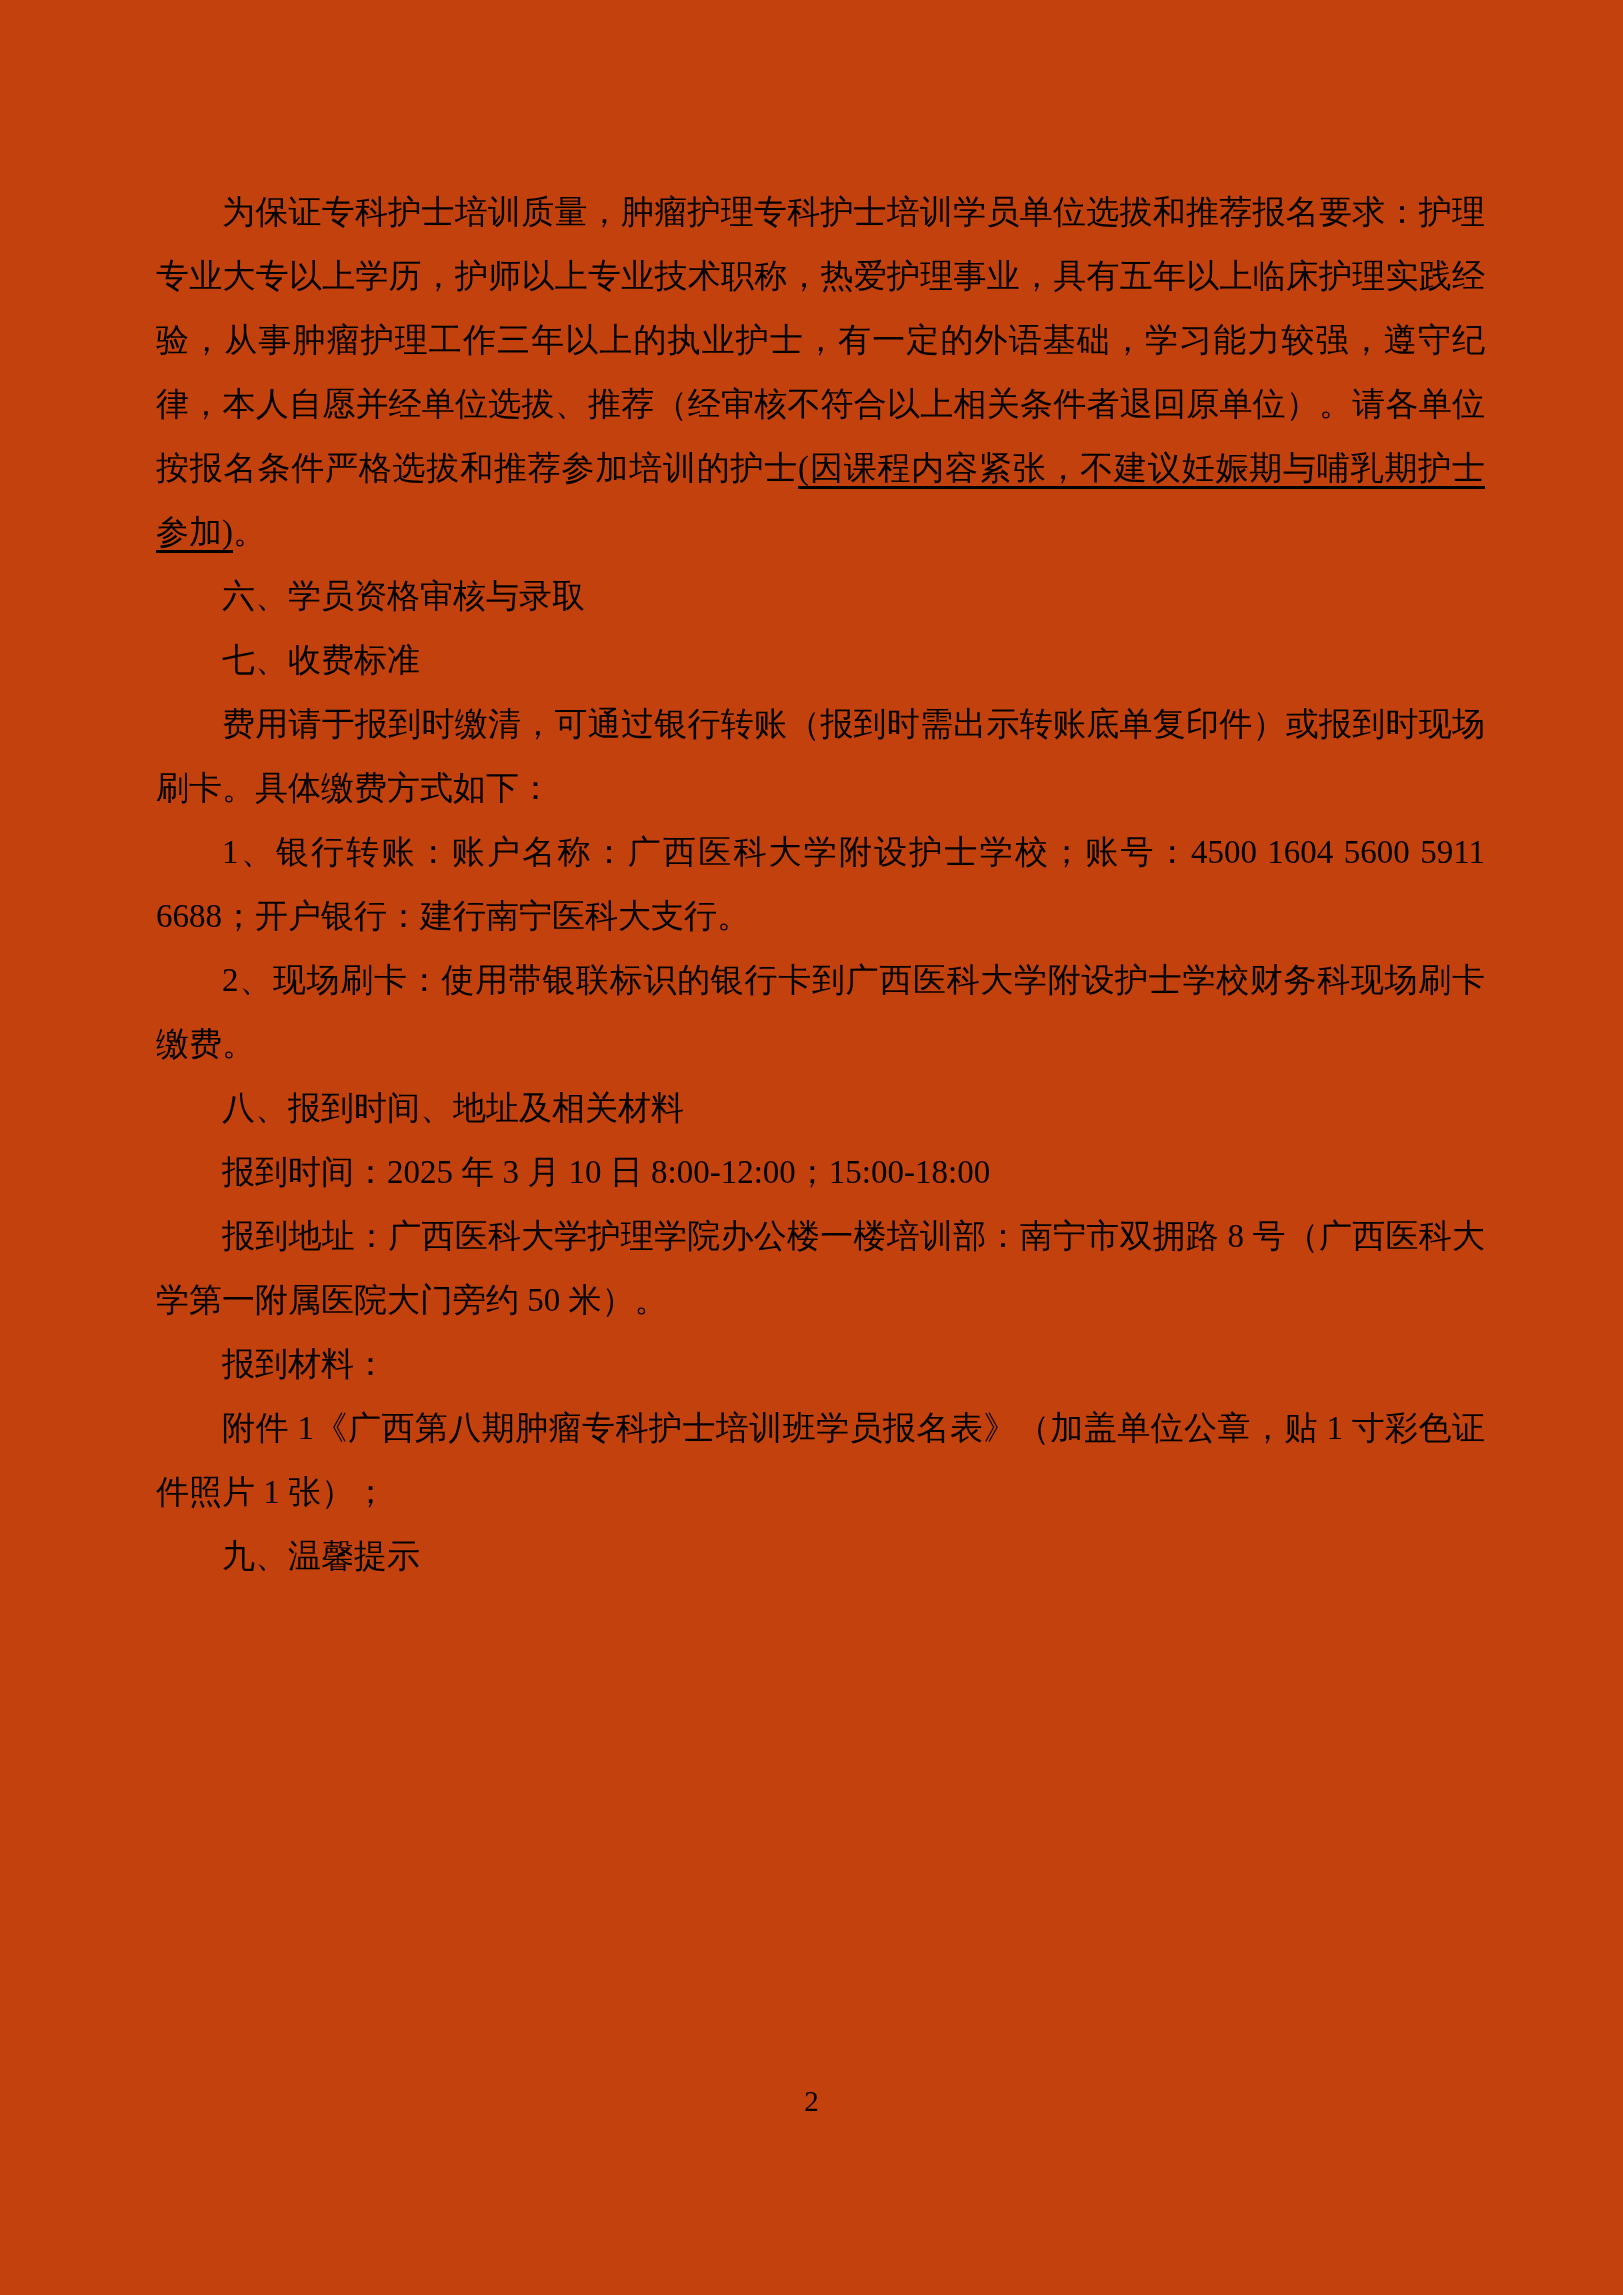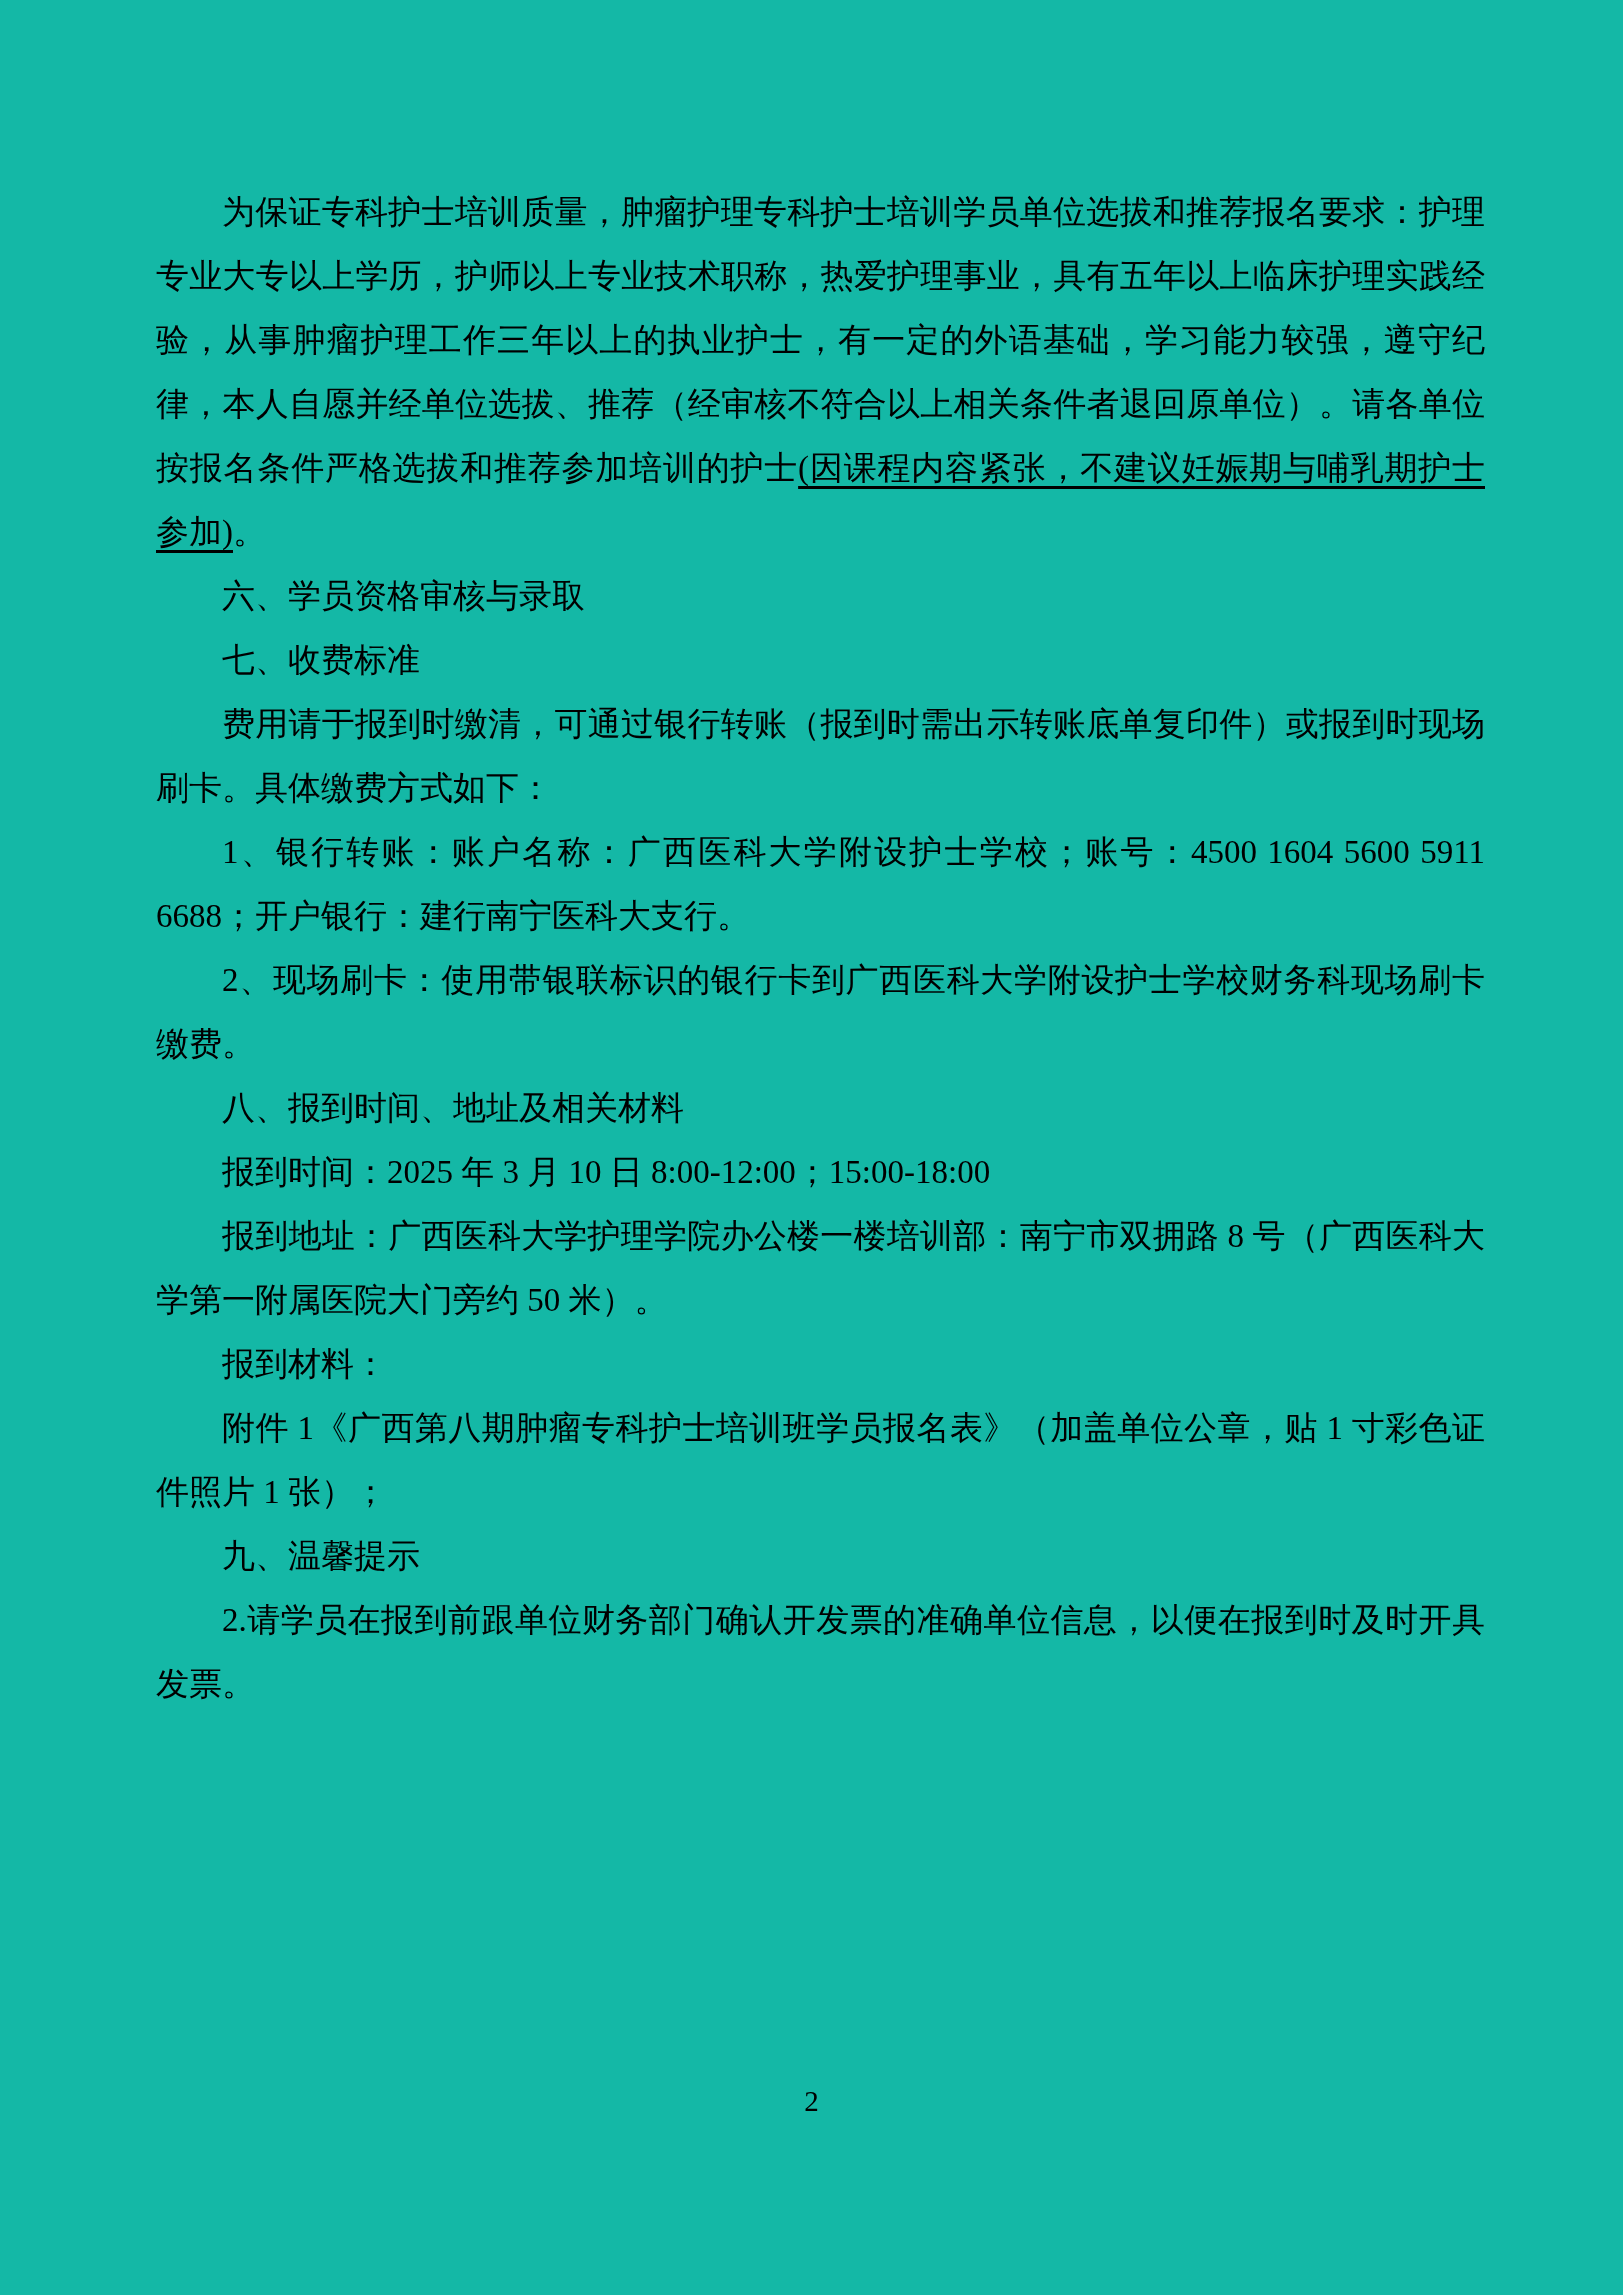--- a/index.html
+++ b/index.html
@@ -4,21 +4,21 @@
 <style>
   html, body {
     margin: 0;
     padding: 0;
     background: #ffffff;
   }
   .page {
     position: relative;
     width: 1623px;
     height: 2295px;
-    background: #14b8a6;
+    background: #c2410c;
     overflow: hidden;
     font-family: "Liberation Serif", "DejaVu Serif", serif;
     color: #000000;
   }
   .content {
     position: absolute;
     left: 156px;
     top: 180px;
     width: 1329px;
     font-size: 33px;
@@ -76,19 +76,18 @@
 
     <p class="body">报到地址：广西医科大学护理学院办公楼一楼培训部：南宁市双拥路 8 号（广西医科大学第一附属医院大门旁约 50 米）。</p>
 
     <p class="body">报到材料：</p>
 
     <p class="body">附件 1《广西第八期肿瘤专科护士培训班学员报名表》（加盖单位公章，贴 1 寸彩色证件照片 1 张）；</p>
 
     <p class="heading">九、温馨提示</p>
 
 
-    <p class="body">2.请学员在报到前跟单位财务部门确认开发票的准确单位信息，以便在报到时及时开具发票。</p>
 
   </div>
 
   <div class="page-number">2</div>
 </div>
 
 
 </body></html>

